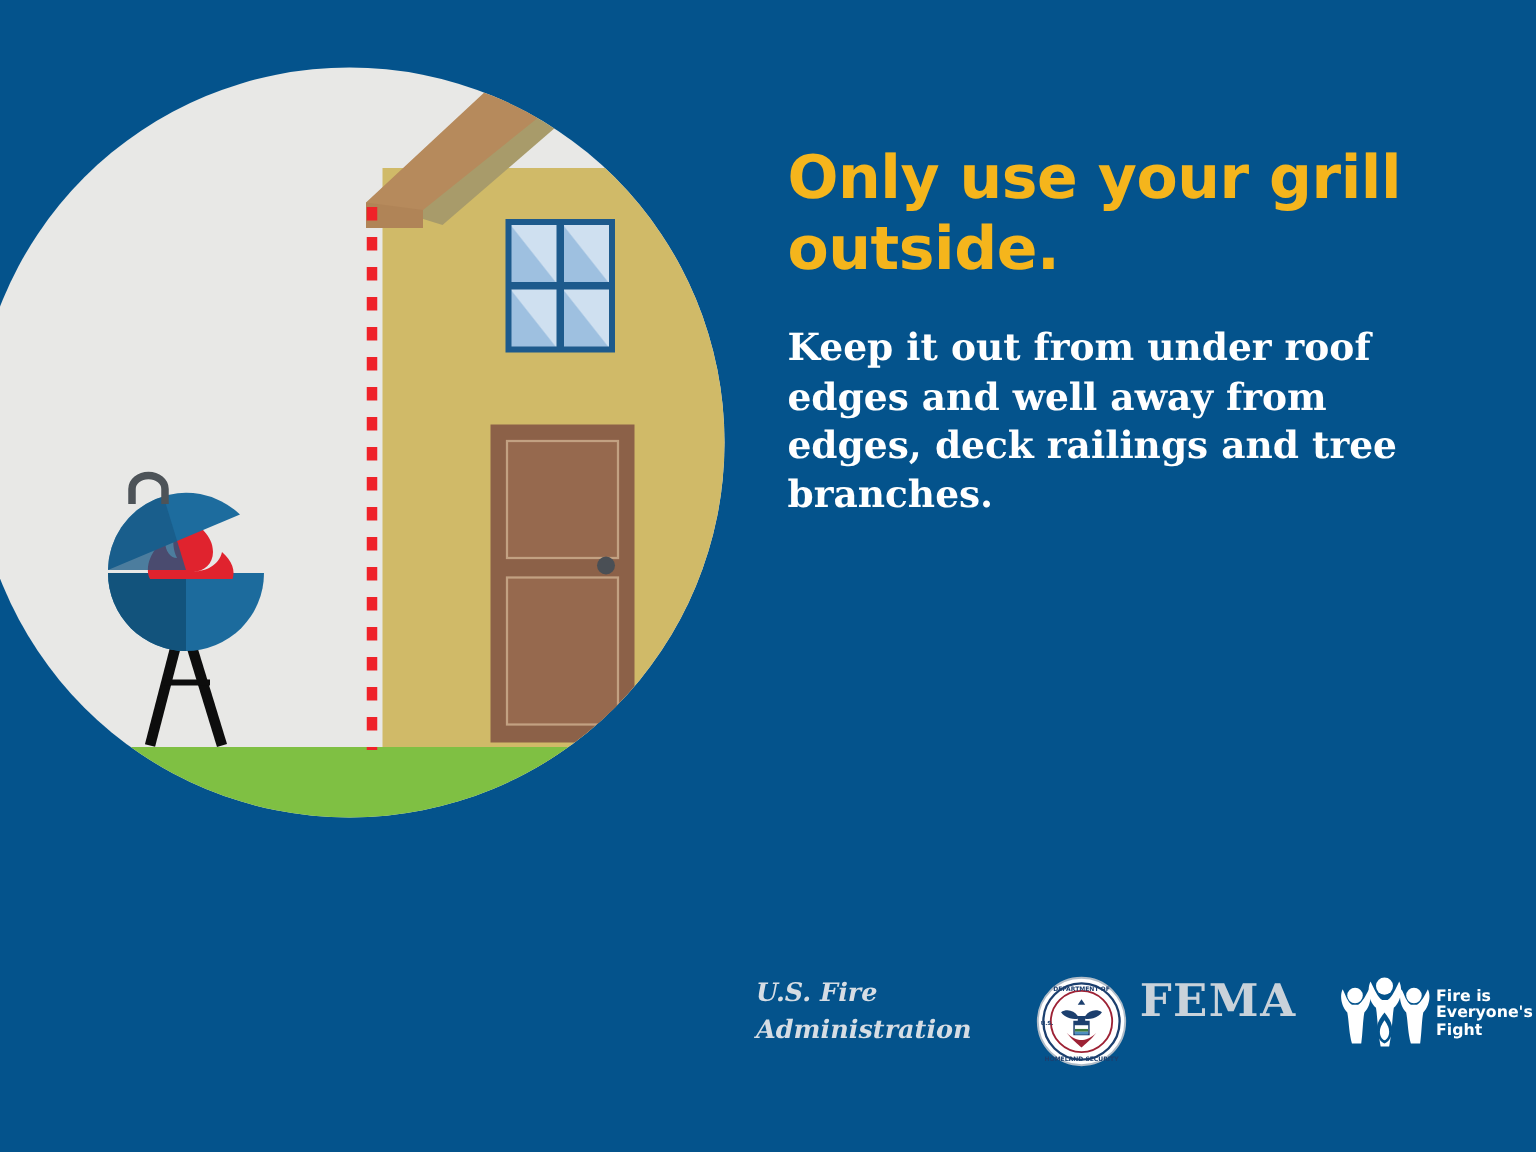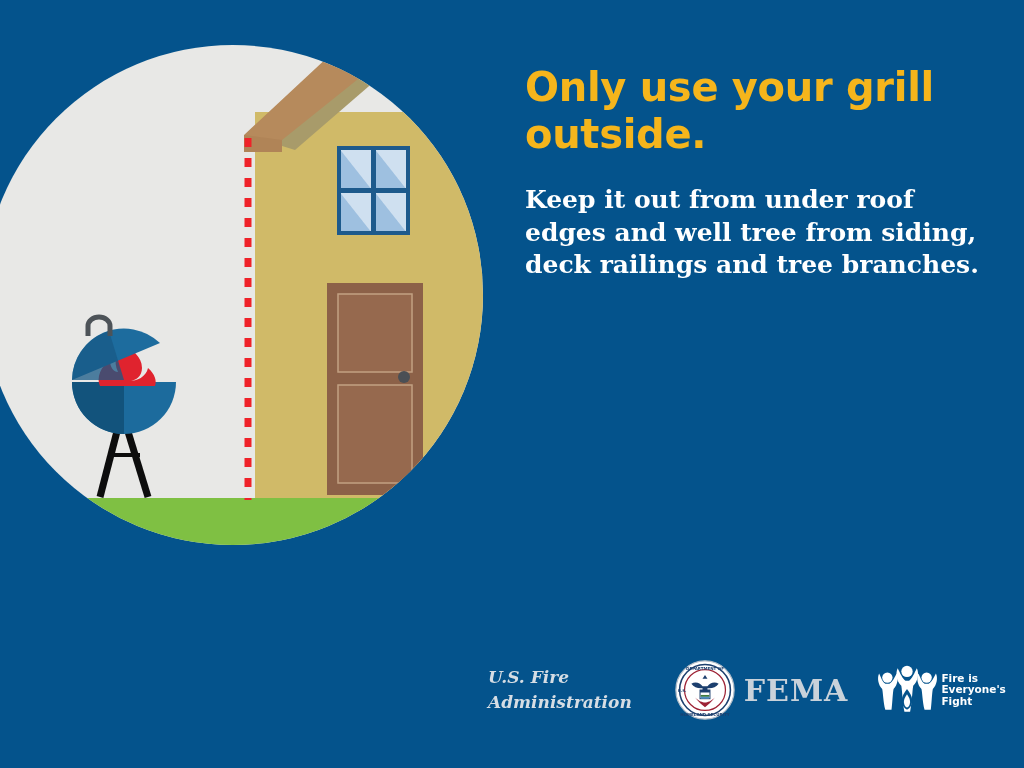--- a/index.html
+++ b/index.html
@@ -27,21 +27,21 @@
   #illustration svg {
     display: block;
     width: 520px;
     height: 570px;
   }
 
   
   #copy {
     position: absolute;
     left: 525px;
-    top: 64px;
+    top: 96px;
     width: 460px;
   }
   #headline {
     color: #f5b51c;
     font-family: "DejaVu Sans", "Liberation Sans", sans-serif;
     font-weight: bold;
     font-size: 40px;
     line-height: 1.18;
     letter-spacing: -0.3px;
     margin: 0 0 26px 0;
@@ -53,26 +53,26 @@
     font-weight: bold;
     font-size: 25px;
     line-height: 1.3;
     margin: 0;
     max-width: 455px;
   }
 
   
   #footer {
     position: absolute;
-    left: 488px;
+    left: 504px;
     top: 650px;
     width: 500px;
     height: 80px;
     display: flex;
-    align-items: center;
+    align-items: flex-start;
   }
   .usfa-wordmark {
     color: #d6dde4;
     font-family: "DejaVu Serif", "Liberation Serif", serif;
     font-style: italic;
     font-weight: bold;
     font-size: 17px;
     line-height: 1.45;
     white-space: pre-line;
     padding-right: 22px;
@@ -185,21 +185,21 @@
           <path d="M72 380 A52 52 0 0 1 109 331 L124 380 Z" fill="#185a86" opacity="0.75"></path>
 
           <path d="M88 336 L88 326 A11 9 0 0 1 110 326 L110 336" fill="none" stroke="#4d5358" stroke-width="5" stroke-linejoin="round"></path>
         </g>
       </g>
     </svg>
   </div>
 
   <div id="copy">
     <h1 id="headline">Only use your grill outside.</h1>
-    <p id="subcopy">Keep it out from under roof edges and well tree from siding, deck railings and tree branches.</p>
+    <p id="subcopy">Keep it out from under roof edges and well away from edges, deck railings and tree branches.</p>
   </div>
 
   <div id="footer">
 
     <div class="usfa-wordmark">U.S. Fire
 Administration</div>
 
     <div class="footer-divider"></div>
 
     <svg class="dhs-seal" viewBox="0 0 100 100">

